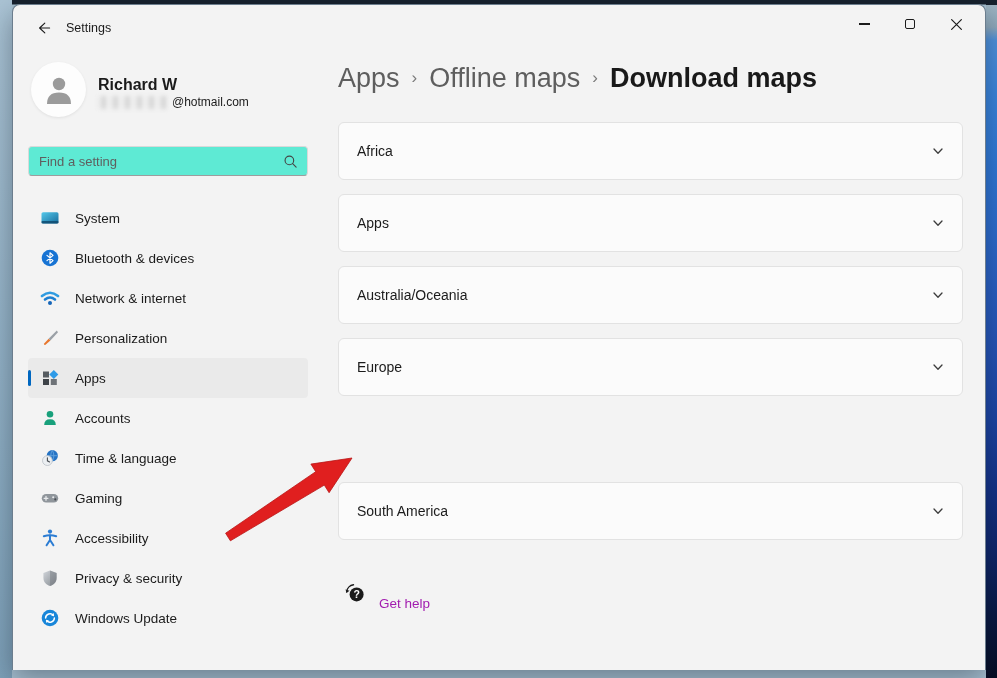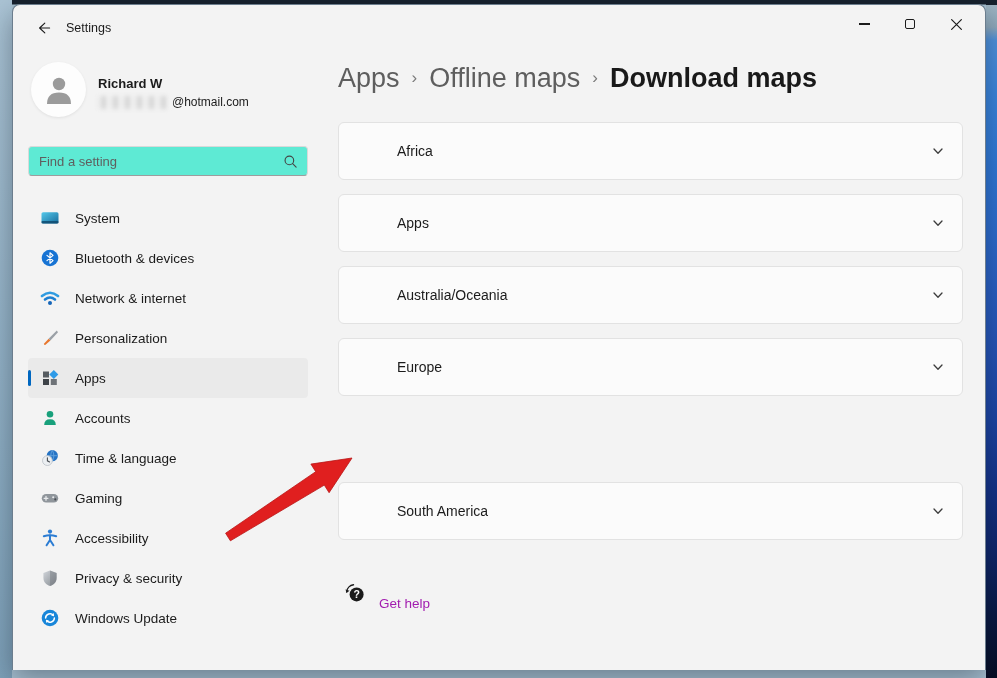--- a/index.html
+++ b/index.html
@@ -36,21 +36,21 @@
     display:flex; align-items:center; justify-content:center; border-radius:4px; cursor:pointer; }
   .win-title { position:absolute; left:53px; top:16px; font-size:12.5px; color:#1b1b1b; }
   .controls { position:absolute; right:6px; top:2px; display:flex; }
   .ctrl { width:46px; height:34px; display:flex; align-items:center; justify-content:center; cursor:pointer; }
   .min-glyph { width:11px; height:1.4px; background:#1b1b1b; }
   .max-glyph { width:10px; height:10px; border:1.2px solid #1b1b1b; border-radius:2px; }
 
   
   .avatar { position:absolute; left:18px; top:57px; width:55px; height:55px; border-radius:50%;
     background:#fdfdfd; box-shadow:0 1px 3px rgba(0,0,0,.08); display:flex; align-items:center; justify-content:center; }
-  .profile-name { position:absolute; left:85px; top:71px; font-size:13px; font-weight:bold; color:#1b1b1b; }
+  .profile-name { position:absolute; left:85px; top:71px; font-size:16px; font-weight:bold; color:#1b1b1b; }
   .profile-email { position:absolute; left:85px; top:90px; display:flex; align-items:flex-end; }
   .email-blur { width:72px; height:13px; border-radius:2px; margin-right:2px;
     background:repeating-linear-gradient(90deg,#e9e9e9 0 4px,#d2d2d2 4px 8px,#f2f2f2 8px 12px);
     filter:blur(2.2px); }
   .email-text { font-size:12px; color:#1b1b1b; }
 
   .search-box { position:absolute; left:15px; top:141px; width:280px; height:30px;
     background:#5eead4; border:1px solid #d9d9d9; border-bottom-color:#9d9d9d; border-radius:4px; }
   .search-box input { position:absolute; left:10px; top:0; width:230px; height:28px; border:none; outline:none;
     background:transparent; font-size:13px; color:#1b1b1b; font-family:inherit; }
@@ -66,21 +66,21 @@
 
   
   .breadcrumb { position:absolute; left:325px; top:58px; font-size:27px; color:#5e5e5e; white-space:nowrap; }
   .breadcrumb .crumb { color:#5e5e5e; cursor:pointer; }
   .breadcrumb .crumb-current { color:#191919; font-weight:600; cursor:default; }
   .breadcrumb .sep { font-size:17px; color:#7a7a7a; margin:0 12px; vertical-align:4px; }
 
   .card { position:absolute; left:325px; width:625px; height:58px;
     background:#fbfbfb; border:1px solid #e2e2e2; border-radius:6px;
     display:flex; align-items:center; justify-content:space-between; padding:0 18px; cursor:pointer; }
-  .card-label { font-size:14px; color:#1b1b1b;margin-left:40px; }
+  .card-label { font-size:14px; color:#1b1b1b; }
   .chev-wrap { width:28px; height:37px; display:flex; align-items:center; justify-content:center; margin-right:-8px; }
   .hl-text { background:#f2ea10; padding:2px 5px; }
   .hl-box { background:#f2ea10; }
 
   .gethelp { position:absolute; left:331px; top:570px; display:flex; align-items:center; }
   .gethelp-link { margin-left:13px; font-size:13.5px; color:#a21caf; cursor:pointer;margin-top:21px; }
 
   
   .anno-arrow { position:absolute; left:215px; top:448px; z-index:50; pointer-events:none; }
 </style>

